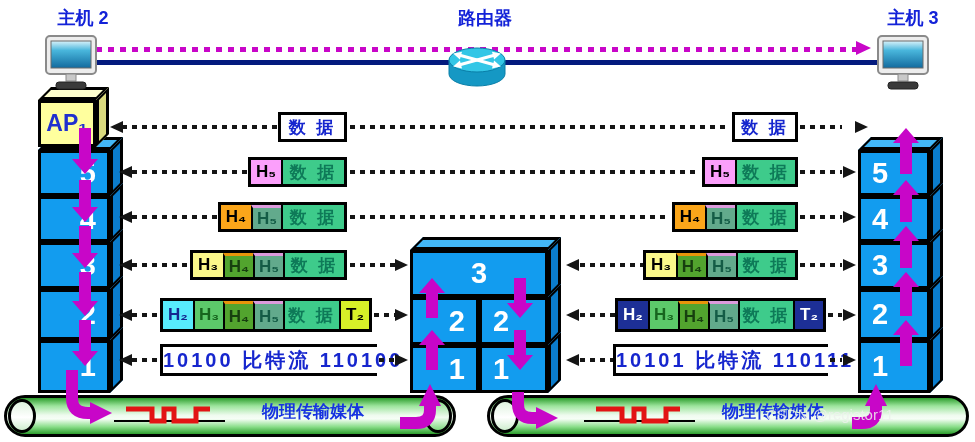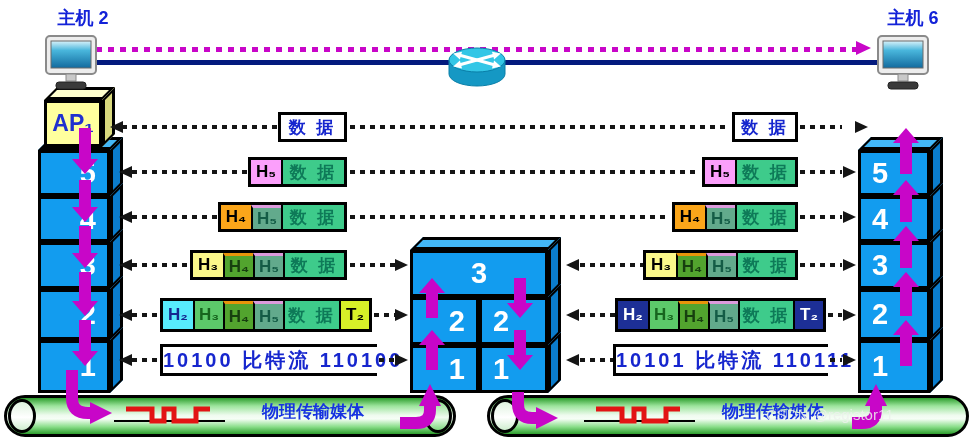--- a/index.html
+++ b/index.html
@@ -64,21 +64,22 @@
   .wm{position:absolute;color:rgba(236,241,236,0.85);font-size:15px;z-index:6}
   .icon{position:absolute;z-index:3}
   .ovl{position:absolute;left:0;top:0;z-index:6;pointer-events:none}
 </style>
 </head>
 <body>
 
 <div class="canvas">
 
   <div class="ttl" style="left:28px;top:6px;width:110px">主机 2</div>
-  <div class="ttl" style="left:858px;top:6px;width:110px">主机 6</div>
+  <div class="ttl" style="left:420px;top:6px;width:130px">路由器</div>
+  <div class="ttl" style="left:858px;top:6px;width:110px">主机 3</div>
 
   <div class="mdot" style="left:96px;top:47px;width:766px"></div>
   <div class="mah" style="left:856px;top:41px"></div>
   <div class="navy" style="left:96px;top:60px;width:782px"></div>
 
   <svg class="icon" style="left:44px;top:34px" width="54" height="58" viewBox="0 0 54 58">
     <defs>
         <linearGradient id="scr" x1="0" y1="0" x2="0" y2="1">
       <stop offset="0" stop-color="#D8F2FA"></stop>
           <stop offset="0.35" stop-color="#49B6DC"></stop>
@@ -134,21 +135,21 @@
     </div>
   <div class="b3 side nr" style="left:38px;top:242px;width:72px;height:47px">
       <span class="num">3</span>
     </div>
   <div class="b3 side nr" style="left:38px;top:289px;width:72px;height:51px">
       <span class="num">2</span>
     </div>
   <div class="b3 side nr" style="left:38px;top:340px;width:72px;height:53px">
       <span class="num">1</span>
     </div>
-  <div class="b3 ap side topf" style="left:44px;top:100px;width:58px;height:47px">
+  <div class="b3 ap side topf" style="left:38px;top:100px;width:58px;height:47px">
       <span class="aplbl">AP₁</span>
     </div>
 
   <div class="b3 side topf nl" style="left:858px;top:150px;width:72px;height:46px">
       <span class="num">5</span>
     </div>
   <div class="b3 side nl" style="left:858px;top:196px;width:72px;height:46px">
       <span class="num">4</span>
     </div>
   <div class="b3 side nl" style="left:858px;top:242px;width:72px;height:47px">

